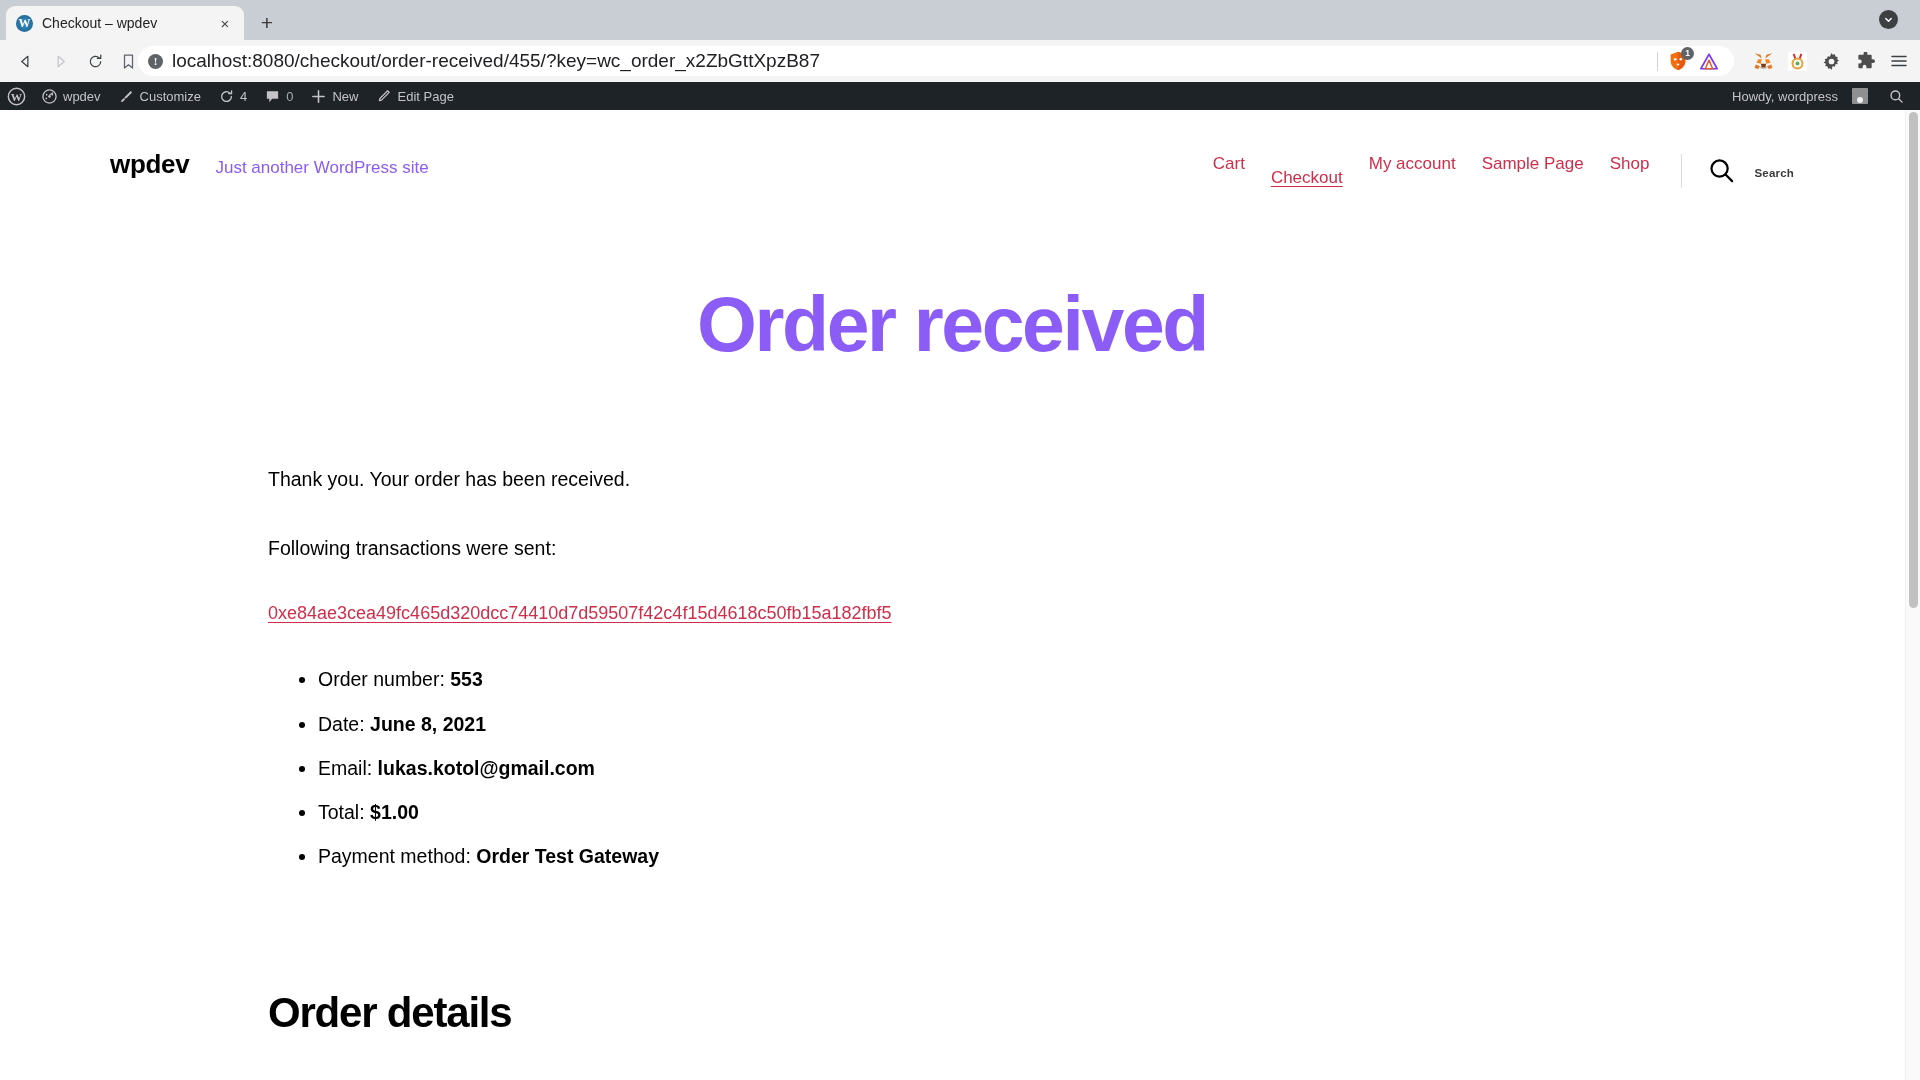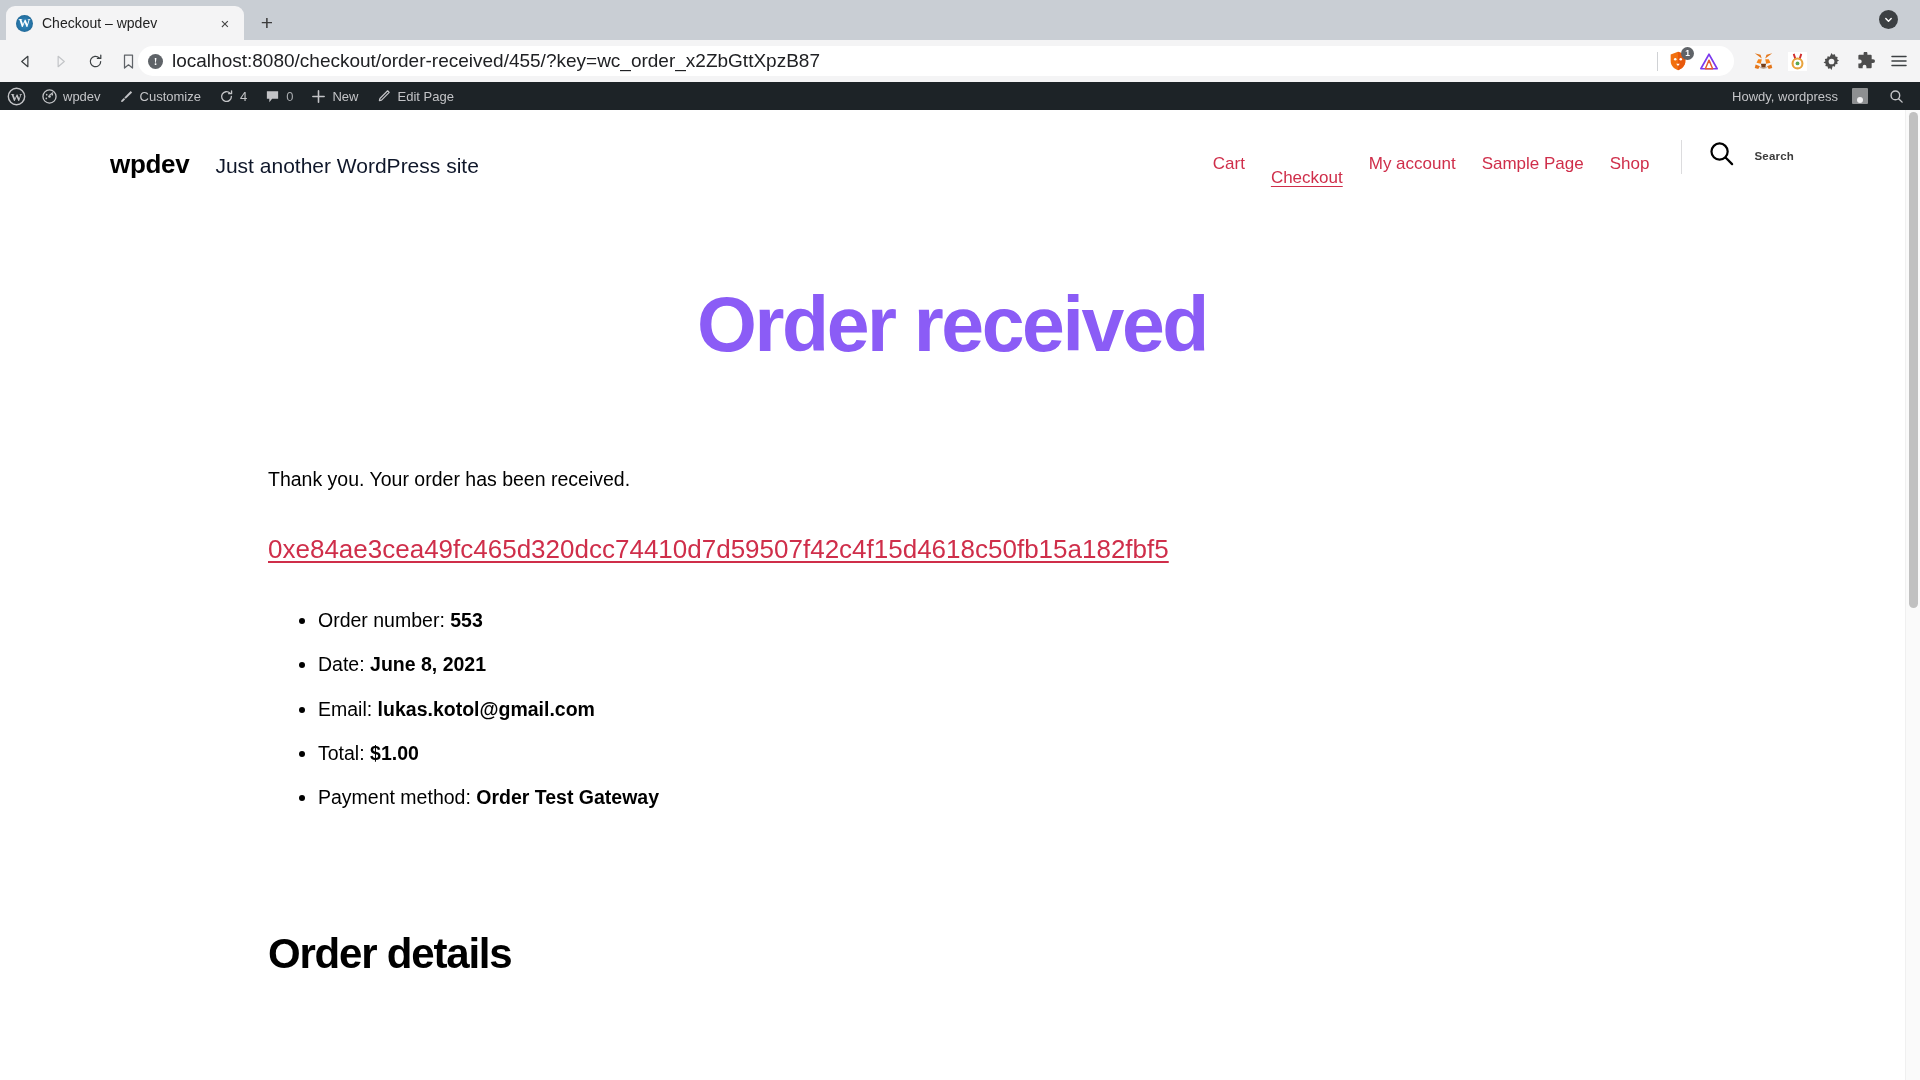--- a/index.html
+++ b/index.html
@@ -125,42 +125,42 @@
   .viewport {
     flex: 1; background: #fff; position: relative; overflow: hidden;
   }
   .page { width: 1904px; }
 
   .site-header {
     display: flex; align-items: center; padding: 30px 110px 0 110px;
   }
   .brand { display: flex; align-items: baseline; gap: 26px; }
   .site-title { font-size: 26px; font-weight: bold; color: #000; letter-spacing: -0.3px; }
-  .site-tagline { font-size: 21px; color: #0f172a; text-align: right; }
-
-  .nav { margin-left: auto; display: flex; align-items: flex-start; gap: 0; }
+  .site-tagline { font-size: 17px; color: #8b5cf6; text-align: right; }
+
+  .nav { margin-left: auto; display: flex; align-items: flex-end; gap: 0; }
   .nav-links { display: flex; align-items: center; gap: 26px; }
   .nav-link {
     font-size: 17px; color: #cf2e4a; white-space: nowrap; text-decoration: none;
   }
   .nav-link.current { text-decoration: underline; text-underline-offset: 3px; margin-top: 28px; }
   .nav-divider { width: 1px; height: 34px; background: #dcdcde; margin: 0 26px 0 32px; }
   .search-btn { display: flex; flex-direction: row; align-items: center; gap: 19px; }
   .search-label { font-size: 11.5px; color: #3c3c3c; font-weight: bold; letter-spacing: .2px; }
 
   .main { padding: 0 110px; }
   .entry-title {
     text-align: center; font-size: 77px; font-weight: bold; color: #8b5cf6;
     letter-spacing: -2.4px; margin-top: 96px; line-height: 1.05;
   }
 
   .content { margin-top: 100px; padding-left: 158px; max-width: 1300px; }
   .para { font-size: 19.5px; color: #000; line-height: 1.5; margin-bottom: 40px; }
   .tx-link {
-    display: inline-block; font-size: 26px; color: #cf2e4a;
+    display: inline-block; font-size: 18px; color: #cf2e4a;
     text-decoration: underline; text-underline-offset: 3px;
     word-break: break-all; margin-bottom: 22px;
   }
   .order-overview { list-style: disc; padding-left: 50px; margin-top: 18px; }
   .order-overview li {
     font-size: 19.5px; color: #000; line-height: 1.55; margin-bottom: 14px;
   }
   .order-overview li strong { font-weight: bold; }
 
   .section-title {
@@ -396,20 +396,21 @@
             <span class="search-label">Search</span>
           </div>
         </nav>
       </header>
 
       <main class="main">
         <h1 class="entry-title">Order received</h1>
 
         <div class="content">
           <p class="para">Thank you. Your order has been received.</p>
+          <p class="para">Following transactions were sent:</p>
           <a class="tx-link">0xe84ae3cea49fc465d320dcc74410d7d59507f42c4f15d4618c50fb15a182fbf5</a>
 
           <ul class="order-overview">
             <li>
               <span>Order number:</span>
               <strong>553</strong>
             </li>
             <li>
               <span>Date:</span>
               <strong>June 8, 2021</strong>

